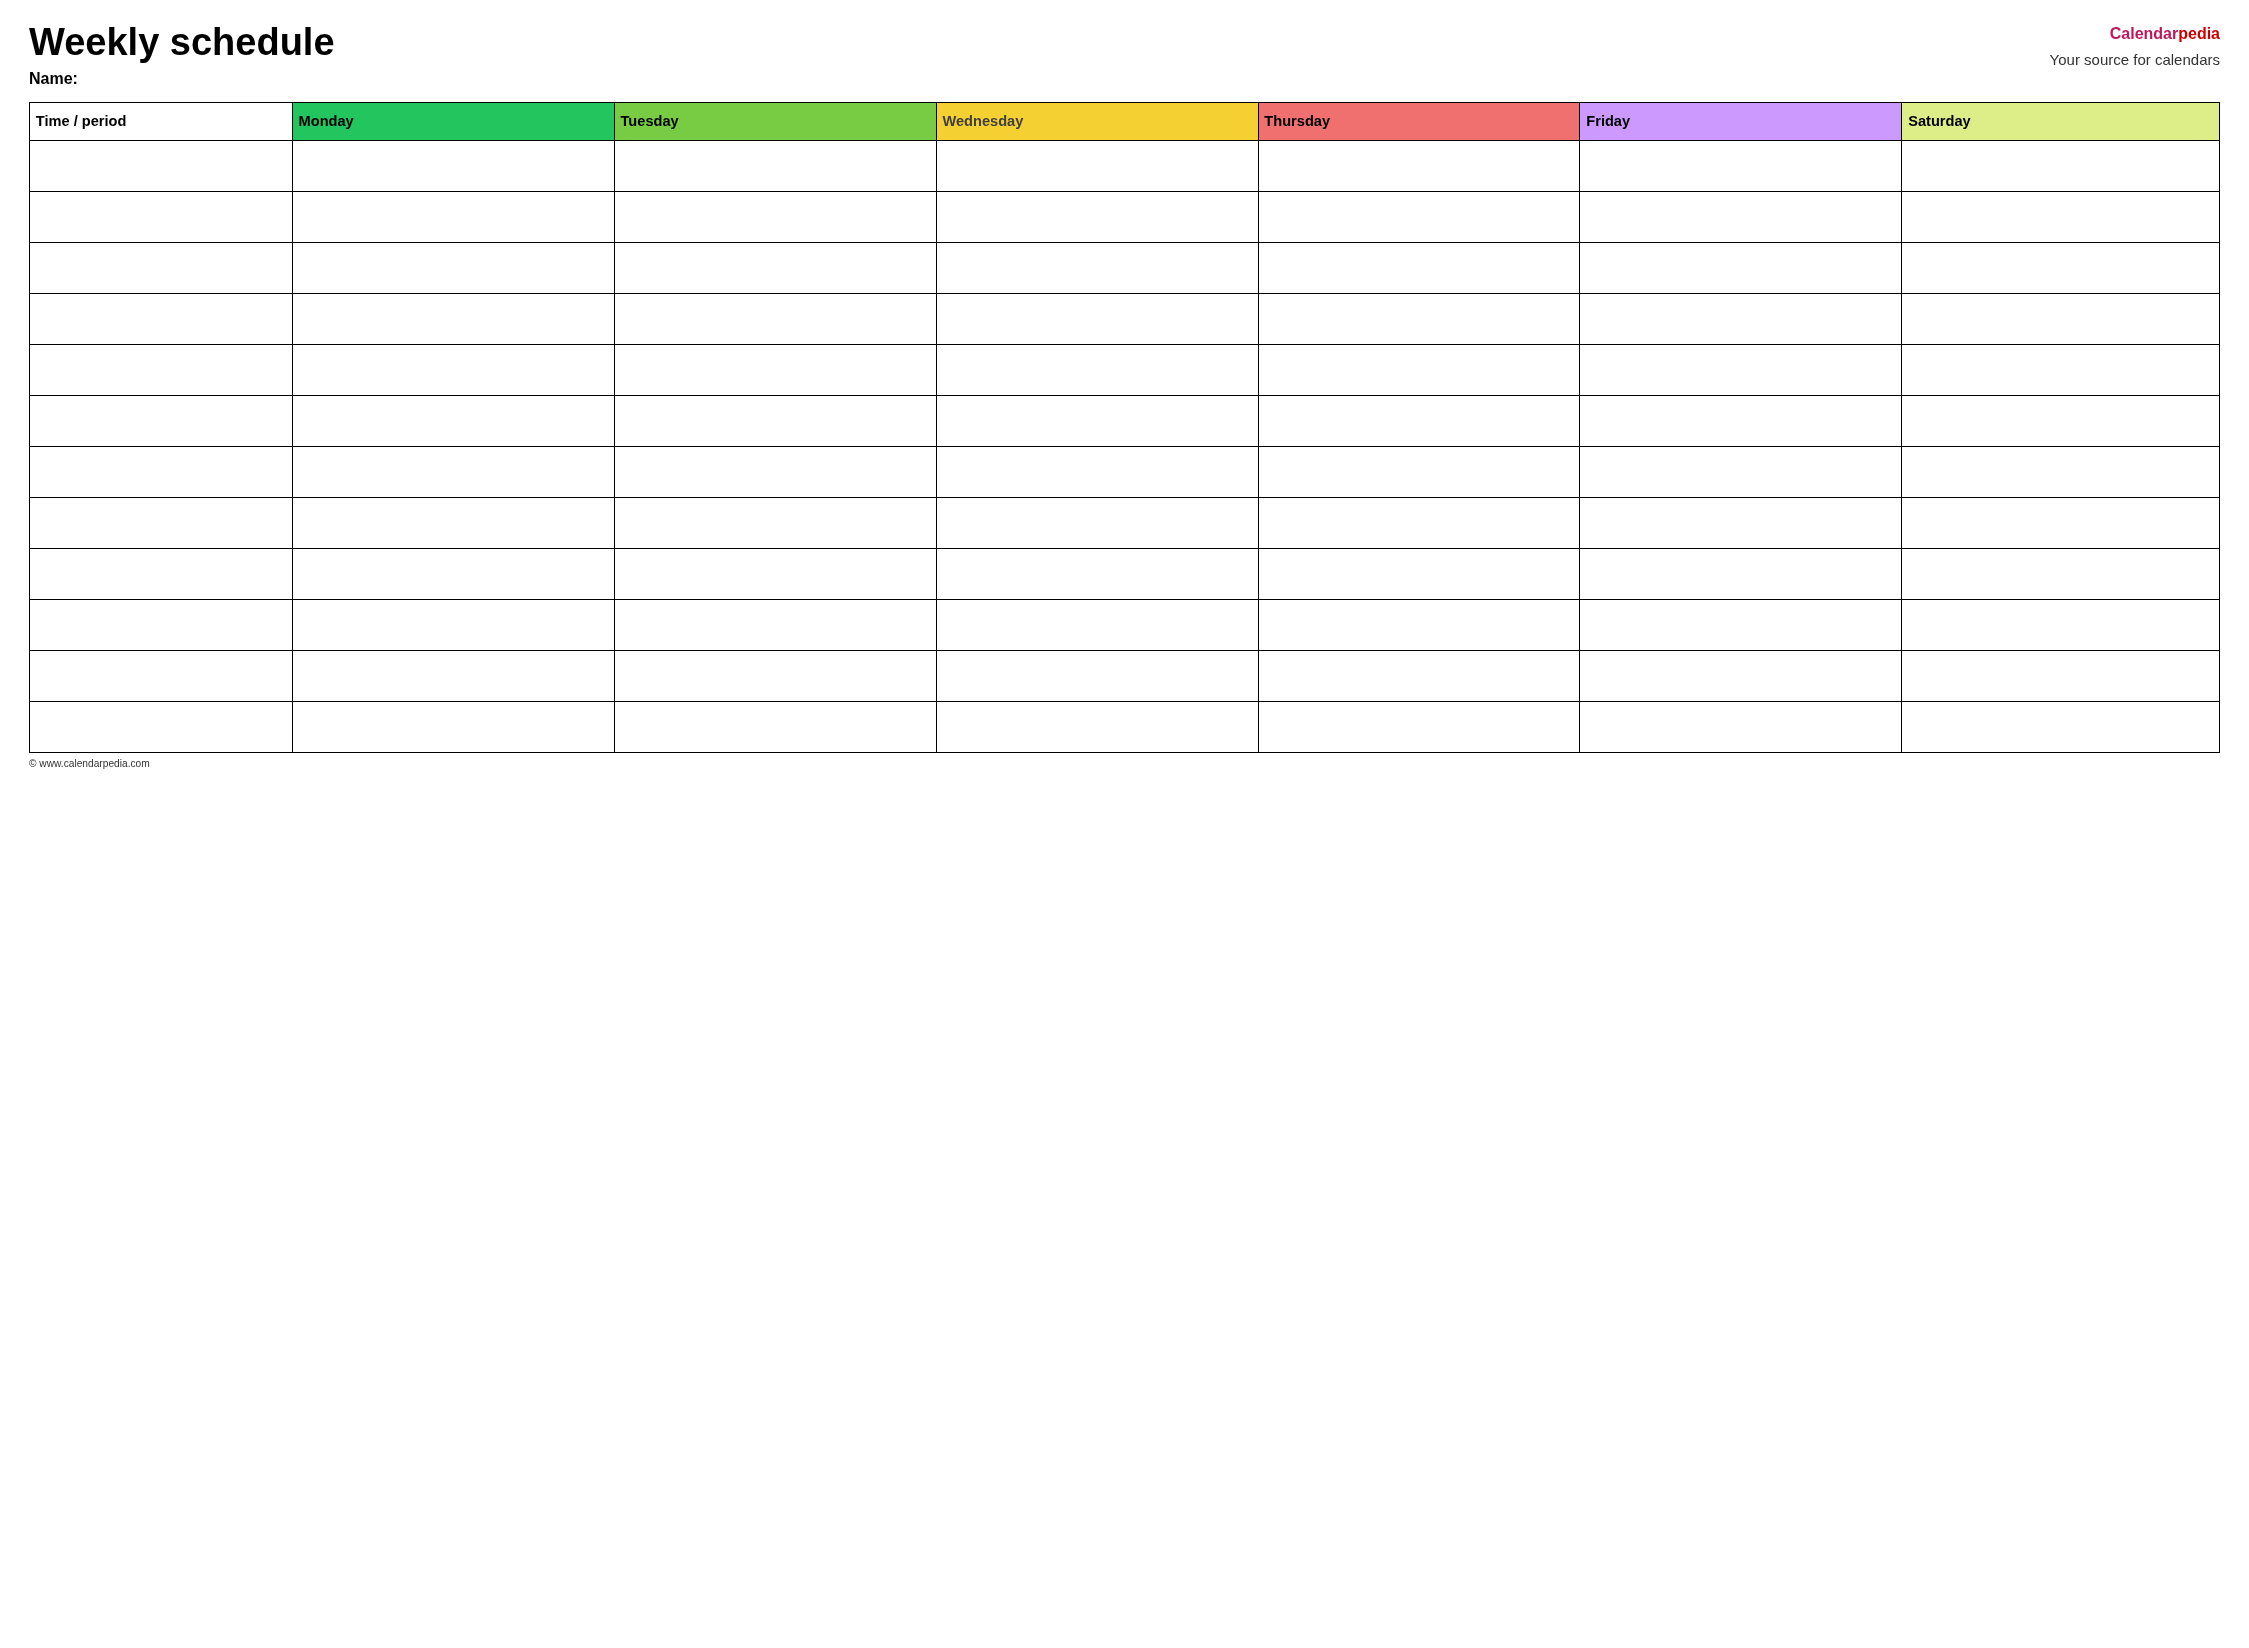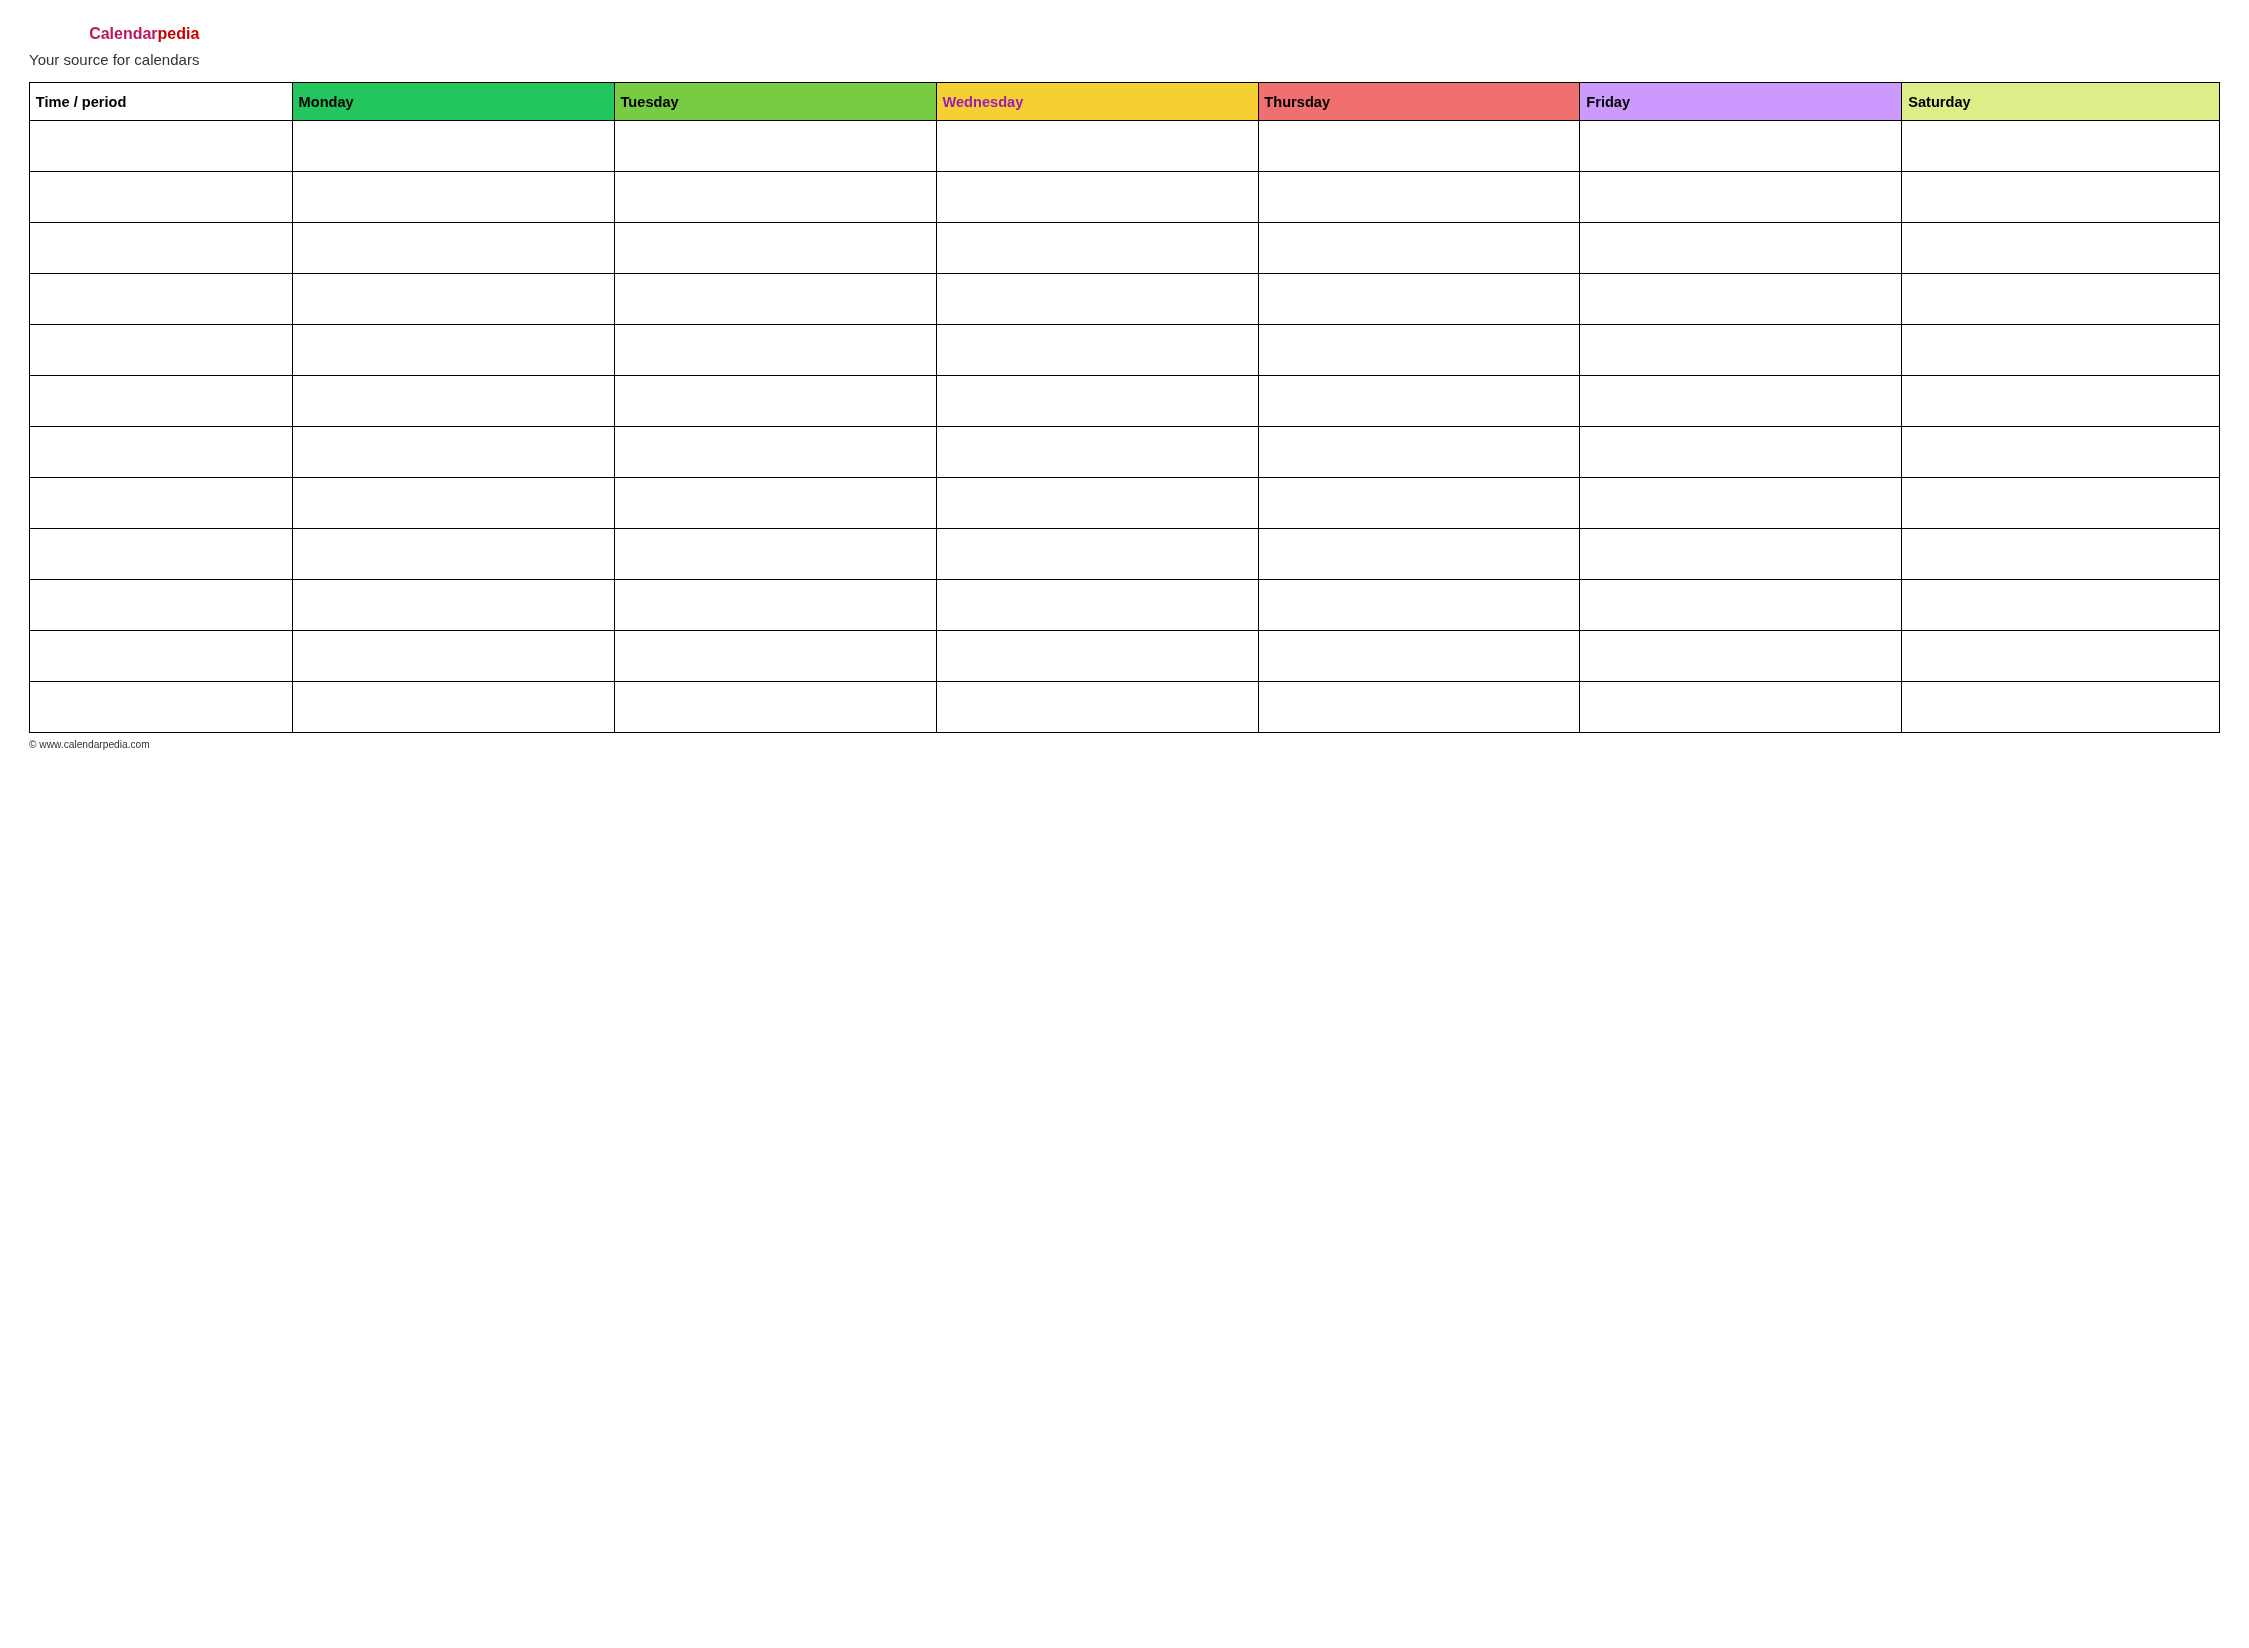--- a/index.html
+++ b/index.html
@@ -102,21 +102,21 @@
 
     .col-tuesday {
       background: #77cc44;
       color: #000000;
       width: 14.7%;
       margin-top: 29px;
     }
 
     .col-wednesday {
       background: #f5d033;
-      color: #a21caf;
+      color: #404040;
       width: 14.7%;
     }
 
     .col-thursday {
       background: #f07070;
       color: #000000;
       width: 14.7%;
     }
 
     .col-friday {
@@ -140,20 +140,24 @@
     .footer {
       margin-top: 5.8px;
       font-size: 10.2px;
       color: #333333;
     }
   </style>
 </head>
 <body>
 
 <div class="header">
+  <div class="title-section">
+    <h1 class="page-title">Weekly schedule</h1>
+    <div class="name-label">Name:</div>
+  </div>
   <div class="logo-section">
     <div class="logo-text">
       <span class="calendar">Calendar</span><span class="pedia">pedia</span>
     </div>
     <div class="logo-tagline">Your source for calendars</div>
   </div>
 </div>
 
 <table class="schedule-table">
   <thead>

